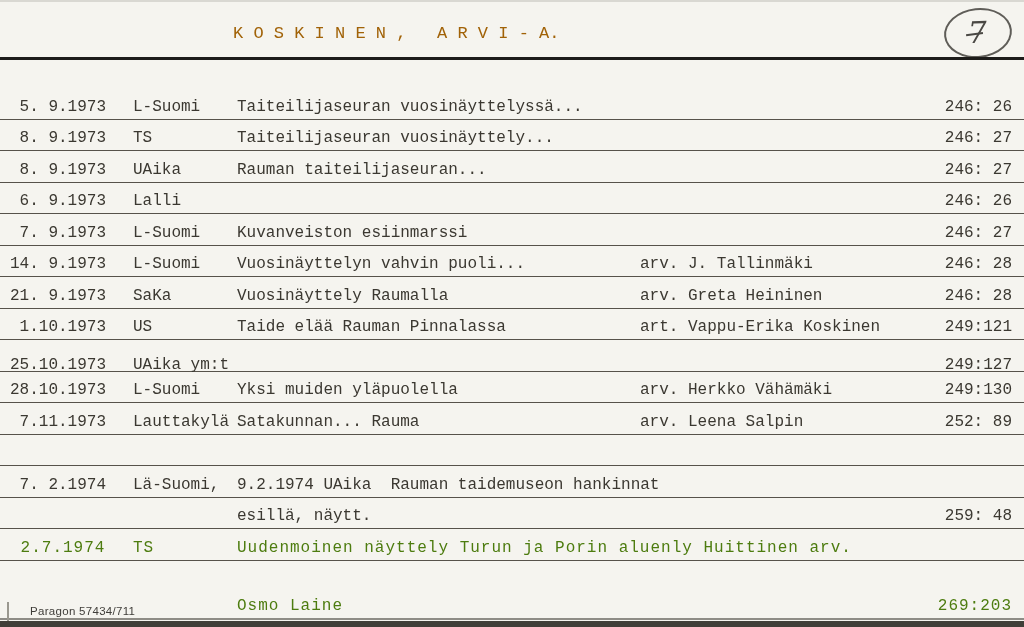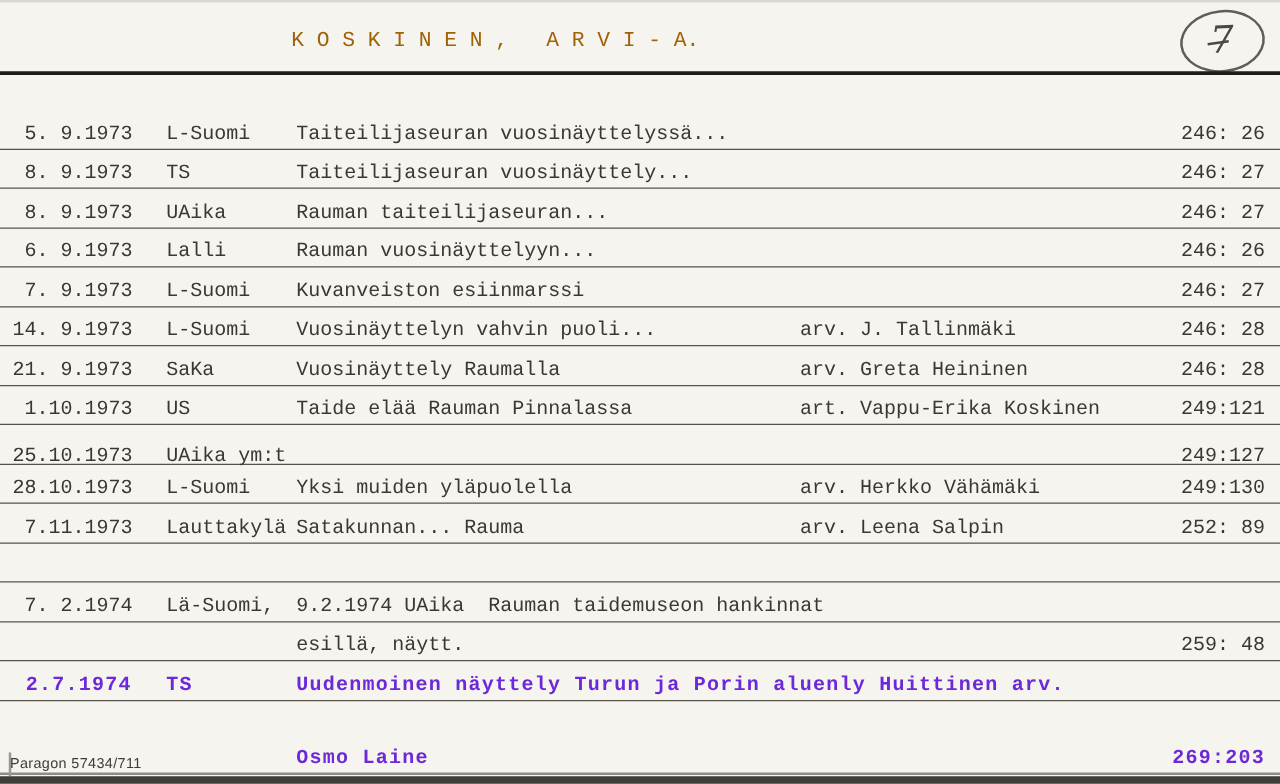--- a/index.html
+++ b/index.html
@@ -39,33 +39,33 @@
   
   .rows{position:absolute;top:88px;left:0;width:1024px;}
   .slot{
     box-sizing:border-box;height:31.5px;
     border-bottom:1px solid #56524a;
     display:flex;align-items:flex-end;
     padding:0 12px 3px 10px;
     font-size:16px;color:#3b3831;
   }
   .slot.last{border-bottom:2px solid #8e8c86;margin-top:28px;}
-  .slot.bold{font-weight:bold;color:#6d28d9;letter-spacing:1px;}
+  .slot.bold{font-weight:normal;color:#4d7c0f;letter-spacing:1px;}
   .slot.overlap span{position:relative;top:6px;margin-top:19px;}
   .c-date{width:123px;white-space:pre;flex:none;}
   .c-source{width:104px;white-space:pre;flex:none;}
   .c-title{width:403px;white-space:pre;flex:none;overflow:visible;}
   .c-ann{width:272px;white-space:pre;flex:none;overflow:visible;}
   .c-ref{flex:1;text-align:right;white-space:pre;}
   
   .footer-tick{
     position:absolute;left:7px;top:602px;width:2px;height:19px;background:#9a988f;
   }
   .footer-label{
-    position:absolute;left:8px;top:605px;
+    position:absolute;left:30px;top:605px;
     font-family:"Liberation Sans", sans-serif;
     font-size:11.5px;color:#3f3d39;letter-spacing:.3px;
   }
   .scan-bottom-edge{
     position:absolute;left:0;bottom:0;width:100%;height:6px;background:#403e38;
   }
 </style>
 </head>
 <body>
 
@@ -97,21 +97,20 @@
     <div class="slot">
     <span class="c-date"> 8. 9.1973</span>
     <span class="c-source">UAika</span>
     <span class="c-title">Rauman taiteilijaseuran...</span>
     <span class="c-ann"></span>
     <span class="c-ref">246: 27</span>
   </div>
     <div class="slot">
     <span class="c-date"> 6. 9.1973</span>
     <span class="c-source">Lalli</span>
-    <span class="c-title">Rauman vuosinäyttelyyn...</span>
     <span class="c-ann"></span>
     <span class="c-ref">246: 26</span>
   </div>
     <div class="slot">
     <span class="c-date"> 7. 9.1973</span>
     <span class="c-source">L-Suomi</span>
     <span class="c-title">Kuvanveiston esiinmarssi</span>
     <span class="c-ann"></span>
     <span class="c-ref">246: 27</span>
   </div>

